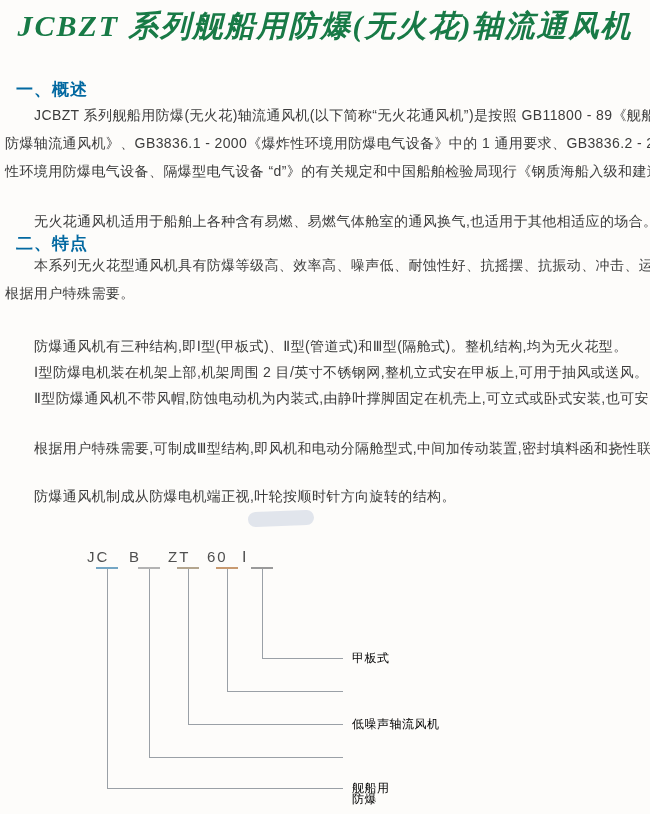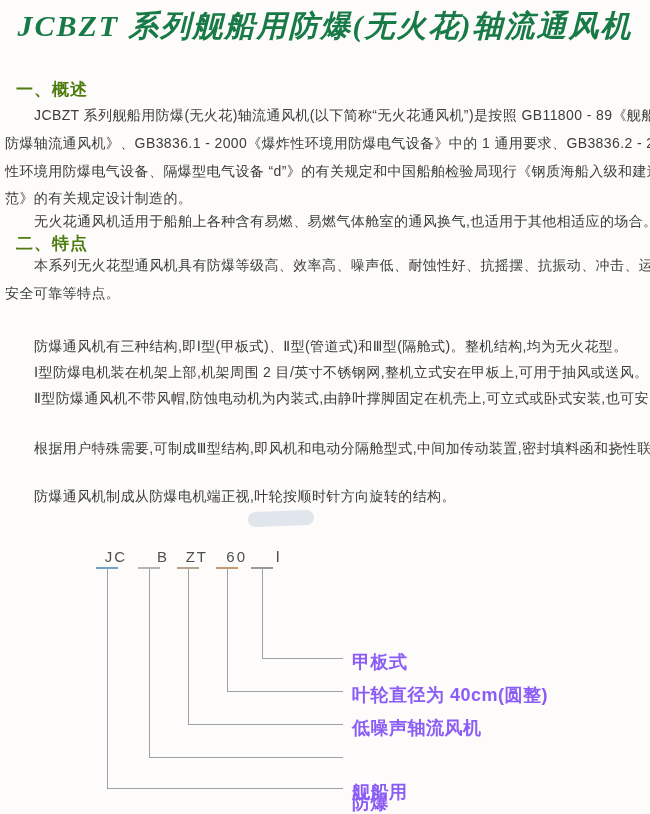--- a/index.html
+++ b/index.html
@@ -23,36 +23,36 @@
     letter-spacing:2px;
     color:#187a46;
     white-space:nowrap;
   }
   .sec-heading{
     position:absolute;
     left:16px;
     font-size:17px;
     font-weight:bold;
     letter-spacing:1px;
-    color:#4d7c0f;
+    color:#0369a1;
     white-space:nowrap;
   }
   .bodyline{
     position:absolute;
     left:5px;width:645px;
     font-size:14px;
     letter-spacing:0.4px;
     color:#3c3c3c;
     white-space:nowrap;
   }
   .indent{padding-left:29px;}
   .code-label{
     position:absolute;
     width:40px;
-    text-align:right;
+    text-align:left;
     font-size:15px;
     letter-spacing:2px;
     color:#4f4f4f;
     white-space:nowrap;
   }
   .code-underline{
     position:absolute;
     width:22px;height:2px;
   }
   .vline{
@@ -61,25 +61,24 @@
     background:#9aa0a6;
   }
   .hline{
     position:absolute;
     height:1px;
     background:#9aa0a6;
   }
   .meaning{
     position:absolute;
     left:352px;
-    font-size:18px;
+    font-size:12px;
     letter-spacing:0.5px;
-    color:#8b5cf6;
+    color:#000000;
     white-space:nowrap;
-    font-weight:bold;
   }
   .smudge{
     position:absolute;
     left:248px;top:511px;
     width:66px;height:15px;
     background:#dadfe9;
     border-radius:8px;
     transform:rotate(-2deg);
     opacity:0.8;
   }
@@ -88,26 +87,25 @@
 <body>
 
 <div class="page">
 
   <div class="doc-title">JCBZT 系列舰船用防爆(无火花)轴流通风机</div>
 
   <div class="sec-heading" style="top:78px">一、概述</div>
   <div class="bodyline indent" style="top:107px">JCBZT 系列舰船用防爆(无火花)轴流通风机(以下简称“无火花通风机”)是按照 GB11800 - 89《舰船用</div>
   <div class="bodyline" style="top:135px">防爆轴流通风机》、GB3836.1 - 2000《爆炸性环境用防爆电气设备》中的 1 通用要求、GB3836.2 - 2000《爆炸</div>
   <div class="bodyline" style="top:163px">性环境用防爆电气设备、隔爆型电气设备 “d”》的有关规定和中国船舶检验局现行《钢质海船入级和建造规</div>
-  <div class="bodyline" style="top:190px">范》的有关规定设计制造的。</div>
   <div class="bodyline indent" style="top:213px">无火花通风机适用于船舶上各种含有易燃、易燃气体舱室的通风换气,也适用于其他相适应的场合。</div>
 
   <div class="sec-heading" style="top:232px">二、特点</div>
   <div class="bodyline indent" style="top:257px">本系列无火花型通风机具有防爆等级高、效率高、噪声低、耐蚀性好、抗摇摆、抗振动、冲击、运转平稳和</div>
-  <div class="bodyline" style="top:285px">安全可靠等特点。</div>
+  <div class="bodyline" style="top:285px">根据用户特殊需要。</div>
 
   <div class="bodyline indent" style="top:338px">防爆通风机有三种结构,即Ⅰ型(甲板式)、Ⅱ型(管道式)和Ⅲ型(隔舱式)。整机结构,均为无火花型。</div>
   <div class="bodyline indent" style="top:364px">Ⅰ型防爆电机装在机架上部,机架周围 2 目/英寸不锈钢网,整机立式安在甲板上,可用于抽风或送风。</div>
   <div class="bodyline indent" style="top:390px">Ⅱ型防爆通风机不带风帽,防蚀电动机为内装式,由静叶撑脚固定在机壳上,可立式或卧式安装,也可安</div>
   <div class="bodyline indent" style="top:440px">根据用户特殊需要,可制成Ⅲ型结构,即风机和电动分隔舱型式,中间加传动装置,密封填料函和挠性联</div>
   <div class="bodyline indent" style="top:488px">防爆通风机制成从防爆电机端正视,叶轮按顺时针方向旋转的结构。</div>
 
   <div class="smudge"></div>
 
   <div class="code-label" style="left:87px;top:548px">JC</div>
@@ -125,21 +123,20 @@
   <div class="code-label" style="left:168px;top:548px">ZT</div>
   <div class="code-underline" style="left:177px;top:567px;background:#b3a58e"></div>
   <div class="vline" style="left:188px;top:569px;height:155px"></div>
   <div class="hline" style="left:188px;top:724px;width:155px"></div>
   <div class="meaning" style="top:716px">低噪声轴流风机</div>
 
   <div class="code-label" style="left:207px;top:548px">60</div>
   <div class="code-underline" style="left:216px;top:567px;background:#c89a70"></div>
   <div class="vline" style="left:227px;top:569px;height:122px"></div>
   <div class="hline" style="left:227px;top:691px;width:116px"></div>
-  <div class="meaning" style="top:683px">叶轮直径为 40cm(圆整)</div>
 
   <div class="code-label" style="left:242px;top:548px;font-family:'Liberation Serif',serif">Ⅰ</div>
   <div class="code-underline" style="left:251px;top:567px;background:#9a9a9a"></div>
   <div class="vline" style="left:262px;top:569px;height:89px"></div>
   <div class="hline" style="left:262px;top:658px;width:81px"></div>
   <div class="meaning" style="top:650px">甲板式</div>
 
 </div>
 
 </body></html>

